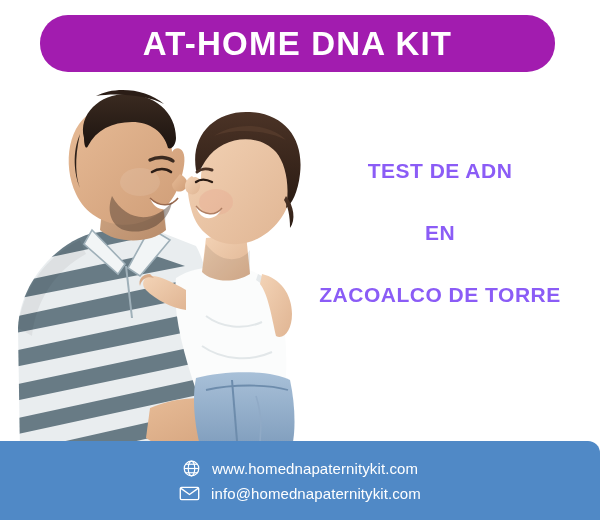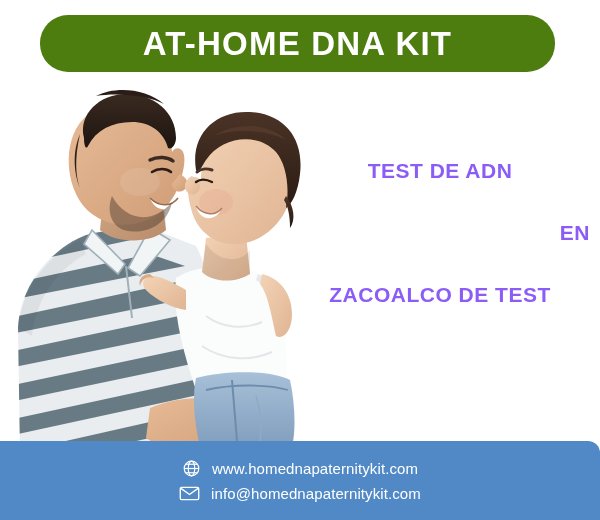--- a/index.html
+++ b/index.html
@@ -18,21 +18,21 @@
     overflow: hidden;
   }
 
   
   #header-banner {
     position: absolute;
     left: 40px;
     top: 15px;
     width: 515px;
     height: 57px;
-    background: #4d7c0f;
+    background: #a21caf;
     border-radius: 28px;
     display: flex;
     align-items: center;
     justify-content: center;
     z-index: 6;
   }
   #header-title {
     color: #ffffff;
     font-size: 33px;
     font-weight: bold;
@@ -64,21 +64,21 @@
   }
   .headline-line {
     color: #8b5cf6;
     font-weight: bold;
     font-size: 21px;
     letter-spacing: 0.5px;
     line-height: 1;
     white-space: nowrap;
   }
   #headline-line-1 { margin-bottom: 41px; }
-  #headline-line-2 { margin-bottom: 41px; text-align: right; }
+  #headline-line-2 { margin-bottom: 41px; }
   #headline-line-3 { font-size: 21px; }
 
   
   #footer-bar {
     position: absolute;
     left: 0;
     top: 441px;
     width: 600px;
     height: 79px;
     background: #5089c6;
@@ -255,21 +255,21 @@
 
         <path d="M196 128 C204 138, 216 138, 222 130 C216 144, 200 144, 196 128 Z" fill="#ffffff"></path>
         <path d="M196 128 C204 138, 216 138, 222 130" stroke="#b07f63" stroke-width="1.4" fill="none"></path>
       </g>
     </svg>
   </div>
 
   <div id="headline-block">
     <div id="headline-line-1" class="headline-line">TEST DE ADN</div>
     <div id="headline-line-2" class="headline-line">EN</div>
-    <div id="headline-line-3" class="headline-line">ZACOALCO DE TEST</div>
+    <div id="headline-line-3" class="headline-line">ZACOALCO DE TORRE</div>
   </div>
 
   <div id="footer-bar">
 
     <div id="footer-row-1" class="footer-row">
       <div class="footer-item">
         <span class="footer-icon">
           <svg width="19" height="19" viewBox="0 0 24 24" fill="none" stroke="#ffffff" stroke-width="1.5">
             <circle cx="12" cy="12" r="9.2"></circle>
             <ellipse cx="12" cy="12" rx="4.1" ry="9.2"></ellipse>

